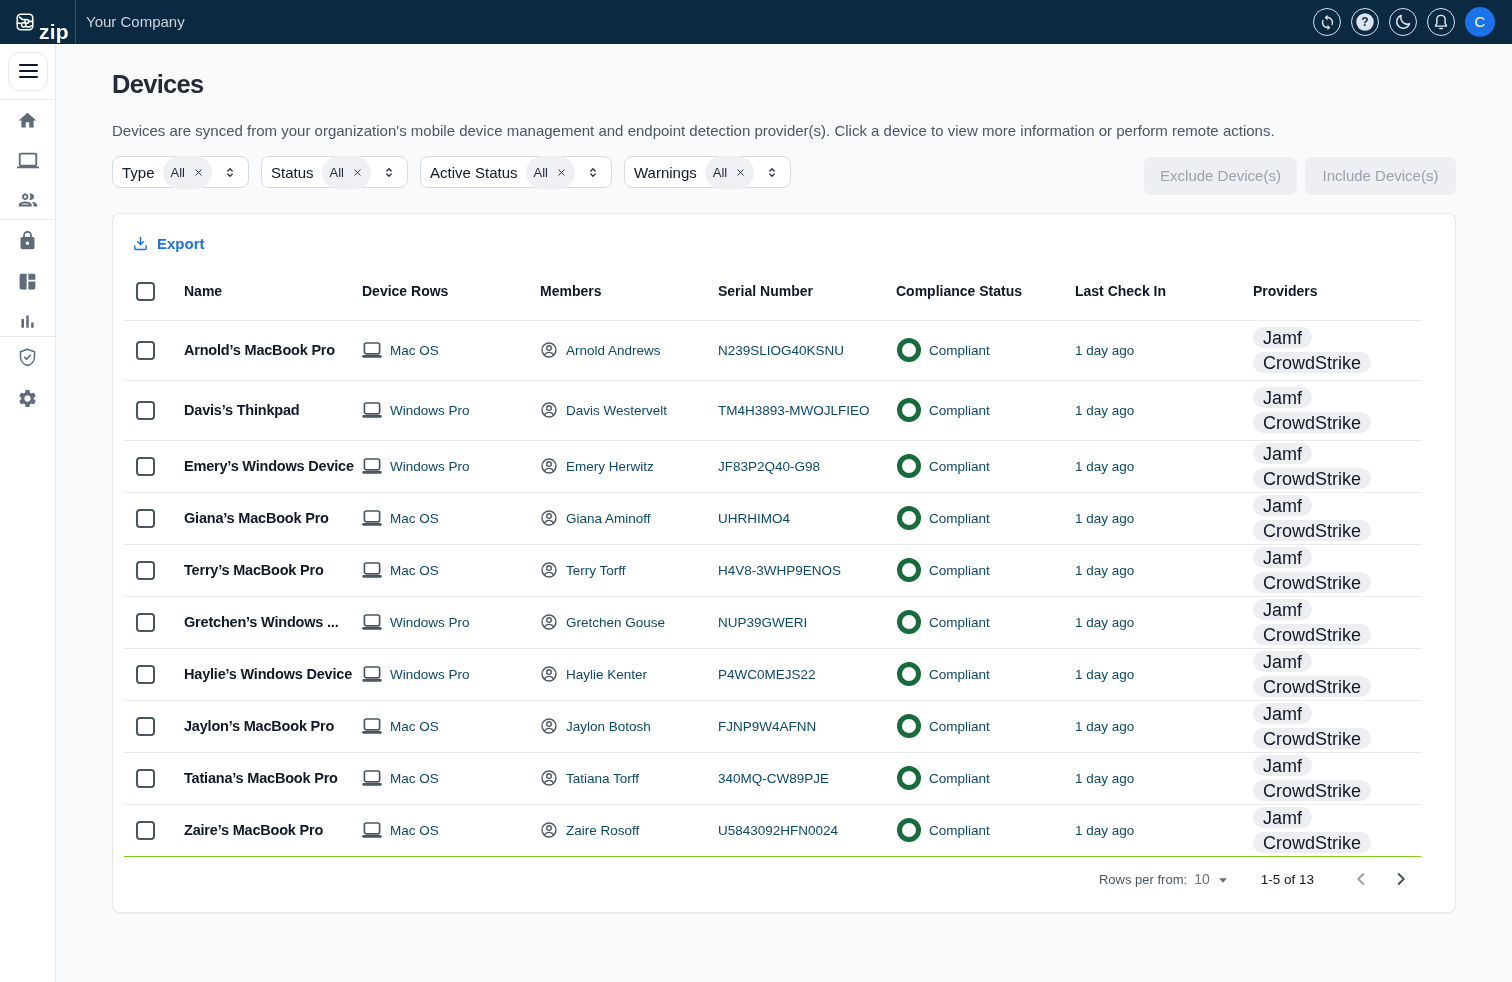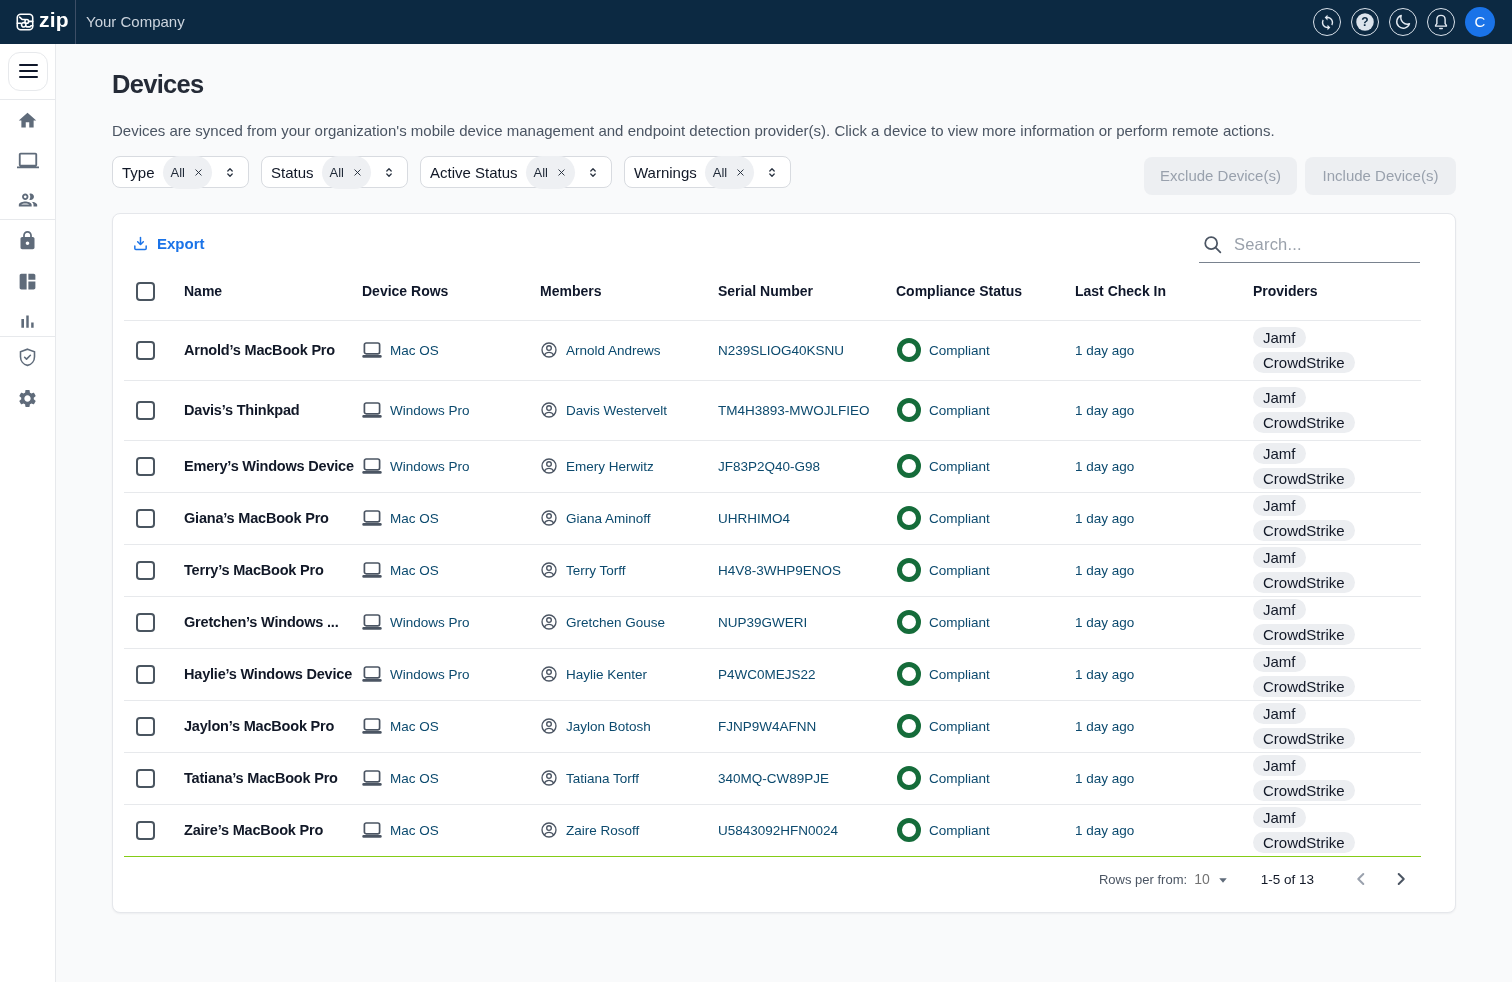--- a/index.html
+++ b/index.html
@@ -1,19 +1,19 @@
 <!DOCTYPE html>
 <html><head>
 <meta charset="utf-8">
 <style>
 * { margin:0; padding:0; box-sizing:border-box; }
 html,body { width:1512px; height:982px; background:#f9fafb; font-family:"Liberation Sans",sans-serif; overflow:hidden; }
 .topbar { position:fixed; left:0; top:0; width:1512px; height:44px; background:#0c2942; z-index:10; }
 .logo { position:absolute; left:16px; top:13px; }
-.zip { position:absolute; left:39px; top:8px; font-size:21px; font-weight:bold; color:#fff; letter-spacing:0.2px; }
+.zip { position:absolute; left:39px; top:20px; font-size:21px; font-weight:bold; color:#fff; letter-spacing:0.2px; }
 .tbdiv { position:absolute; left:75px; top:0; width:1px; height:44px; background:#3d4e66; }
 .company { position:absolute; left:86px; top:0; line-height:44px; font-size:15px; color:#ccd4de; }
 .cicon { position:absolute; top:8px; width:28px; height:28px; border-radius:50%; border:1px solid #d9e1ea; display:flex; align-items:center; justify-content:center; }
 .avatar { position:absolute; top:7px; left:1465px; width:30px; height:30px; border-radius:50%; background:#1a73e8; color:#fff; font-size:15px; text-align:center; line-height:30px; }
 .sidebar { position:fixed; left:0; top:44px; width:56px; height:938px; background:#fff; border-right:1px solid #e7e9ec; z-index:9; }
 .hamb { position:absolute; left:8px; top:8px; width:40px; height:39px; border:1px solid #e7e9ec; border-radius:12px; background:#fff; }
 .hamb span { position:absolute; left:10px; width:19px; height:2px; background:#0f172a; border-radius:1px; }
 .sdiv { position:absolute; left:0; width:55px; height:1px; background:#e7e9ec; }
 .sic { position:absolute; left:17px; }
 .main { position:absolute; left:56px; top:44px; width:1456px; }
@@ -34,21 +34,21 @@
 th { height:57px; text-align:left; font-size:14px; font-weight:bold; color:#0f172a; vertical-align:middle; letter-spacing:0; }
 td { vertical-align:middle; }
 tbody tr { border-top:1px solid #e7e9ec; }
 tbody tr:last-child { border-bottom:1px solid #84cc16; }
 .cb { display:block; margin-left:12px; width:19px; height:19px; border:2px solid #4a5560; border-radius:4px; background:#fff; }
 .nm { font-size:14.5px; font-weight:bold; color:#111827; white-space:nowrap; letter-spacing:-0.2px; }
 .gy { font-size:13.5px; color:#0c4a6e; white-space:nowrap; }
 .ic { display:flex; align-items:center; gap:8px; }
 .ring { display:inline-block; width:24px; height:24px; border:5.5px solid #156c3a; border-radius:50%; background:#fff; flex:none; margin-left:1px; }
 .chips { display:flex; flex-direction:column; align-items:flex-start; gap:4px; }
-.chip { display:inline-block; background:#eceef1; border-radius:99px; padding:2.5px 10px; font-size:15px; color:#111827; line-height:16px; }
+.chip { display:inline-block; background:#eceef1; border-radius:99px; padding:2.5px 10px; font-size:18px; color:#111827; line-height:16px; }
 .pag { position:absolute; left:11px; right:35px; top:643px; height:44px; display:flex; align-items:center; justify-content:flex-end; }
 </style>
 </head>
 <body>
 <div class="topbar">
   <svg class="logo" width="18" height="18" viewBox="0 0 24 24" fill="none" stroke="#fff" stroke-width="2.1" stroke-linecap="round" stroke-linejoin="round">
       <rect x="1.7" y="1.7" width="20.6" height="20.6" rx="4.6" stroke-width="2.1"></rect>
       <path d="M4.8 5.6l3.3 3h4.5"></path>
       <circle cx="14.4" cy="11.2" r="2.45"></circle>
       <path d="M16.9 11.2h5.4"></path>
@@ -164,27 +164,20 @@
       </span>
   </div>
   <div class="abtn" style="left:1088px; width:153px;">Exclude Device(s)</div>
   <div class="abtn" style="left:1249px; width:151px;">Include Device(s)</div>
   <div class="card">
     <div class="export"><svg width="17" height="17" viewBox="0 0 24 24" fill="none" stroke="#1a73e8" stroke-width="2.1" stroke-linecap="round" stroke-linejoin="round">
           <path d="M12 3.5V13"></path>
           <path d="M8 9.5l4 4 4-4"></path>
           <path d="M4 15.5V19a1.5 1.5 0 0 0 1.5 1.5h13A1.5 1.5 0 0 0 20 19v-3.5"></path>
         </svg>Export</div>
-    <div class="search">
-        <svg width="21" height="21" viewBox="0 0 24 24" fill="none" stroke="#4b5563" stroke-width="2">
-          <circle cx="10.5" cy="10.5" r="6.8"></circle>
-          <path d="M15.6 15.6 21 21" stroke-linecap="round"></path>
-        </svg>
-        <span class="ph">Search...</span>
-      </div>
     <table>
       <colgroup>
           <col style="width:60px">
           <col style="width:178px">
           <col style="width:178px">
           <col style="width:178px">
           <col style="width:178px">
           <col style="width:179px">
           <col style="width:178px">
           <col style="width:168px">

